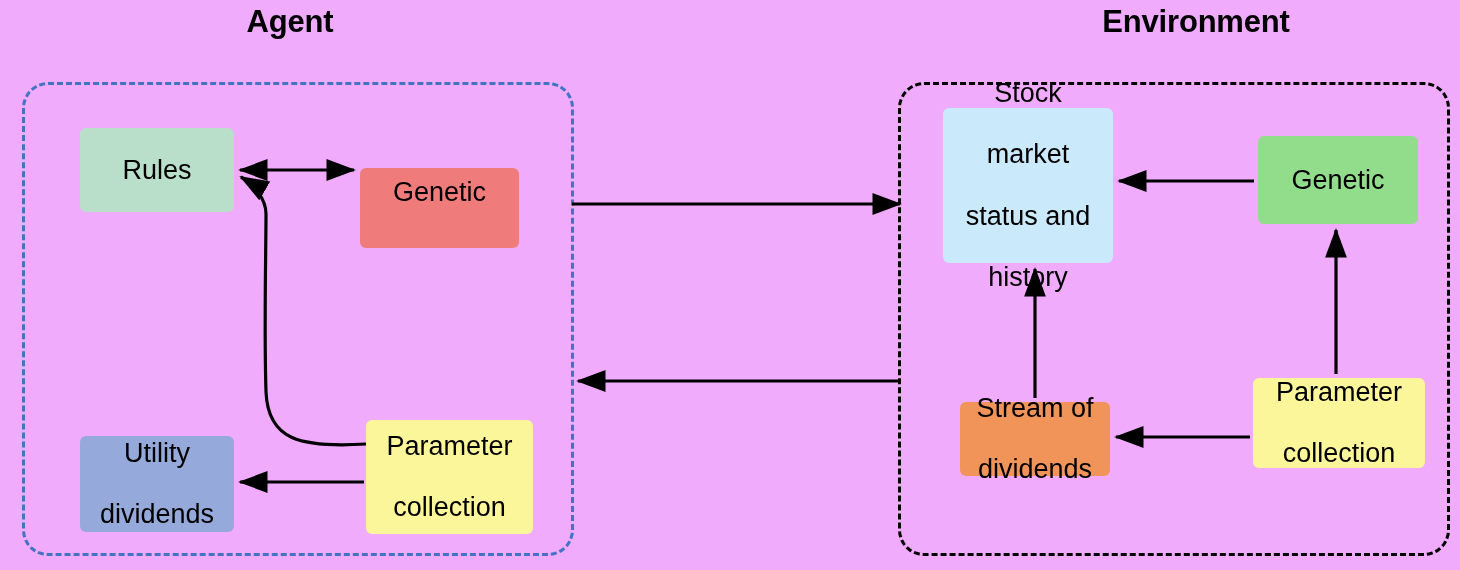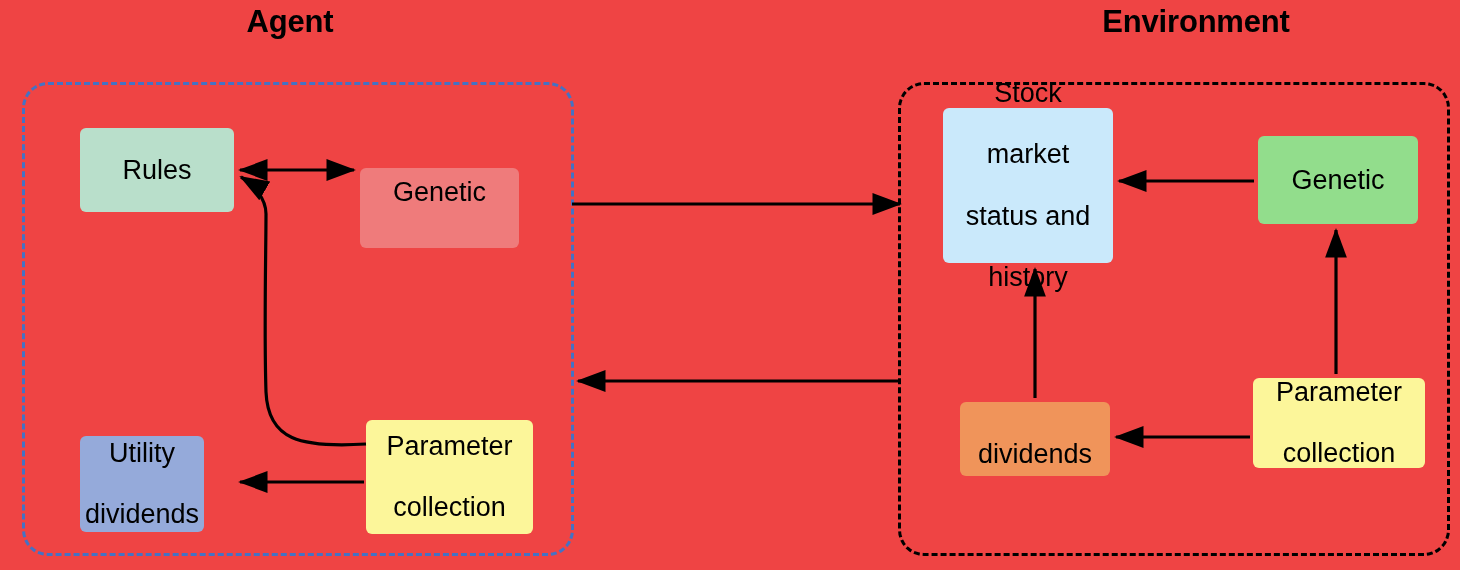--- a/index.html
+++ b/index.html
@@ -4,21 +4,21 @@
 <style>
   html, body {
     margin: 0;
     padding: 0;
     background: #ffffff;
   }
   #canvas {
     position: relative;
     width: 1460px;
     height: 570px;
-    background: #ef4444;
+    background: #f0abfc;
     font-family: "Liberation Sans", sans-serif;
     overflow: hidden;
   }
   .panel-title {
     position: absolute;
     font-weight: bold;
     font-size: 31px;
     line-height: 1;
     color: #000000;
     white-space: nowrap;
@@ -53,21 +53,21 @@
     color: #000000;
     font-size: 27px;
     line-height: 1.14;
     border-radius: 6px;
   }
   .node span { display: block; padding: 0 6px; }
 
   
   #node-rules          { left: 80px;  top: 128px; width: 154px; height: 84px;  background: #b9dfcb; }
   #node-genetic        { left: 360px; top: 126px; width: 159px; height: 80px;  background: #ef7b7b; margin-top: 42px; }
-  #node-utility        { left: 80px;  top: 436px; width: 124px; height: 96px;  background: #95aada; }
+  #node-utility        { left: 80px;  top: 436px; width: 154px; height: 96px;  background: #95aada; }
   #node-agent-params   { left: 366px; top: 420px; width: 167px; height: 114px; background: #fcf69a; }
 
   
   #node-stock          { left: 943px;  top: 108px; width: 170px; height: 155px; background: #cae9fb; }
   #node-analyst        { left: 1258px; top: 136px; width: 160px; height: 88px;  background: #92dd8c; }
   #node-dividends      { left: 960px;  top: 402px; width: 150px; height: 74px;  background: #f0945a; }
   #node-env-params     { left: 1253px; top: 378px; width: 172px; height: 90px;  background: #fcf69a; }
 
   #arrow-layer {
     position: absolute;
@@ -119,21 +119,21 @@
       <span>history</span>
     </span>
   </div>
 
   <div class="node" id="node-analyst">
     <span>Genetic</span>
   </div>
 
   <div class="node" id="node-dividends">
     <span>
-      <br>
+      <span>Stream of</span><br>
       <span>dividends</span>
     </span>
   </div>
 
   <div class="node" id="node-env-params">
     <span>
       <span>Parameter</span><br>
       <span>collection</span>
     </span>
   </div>

